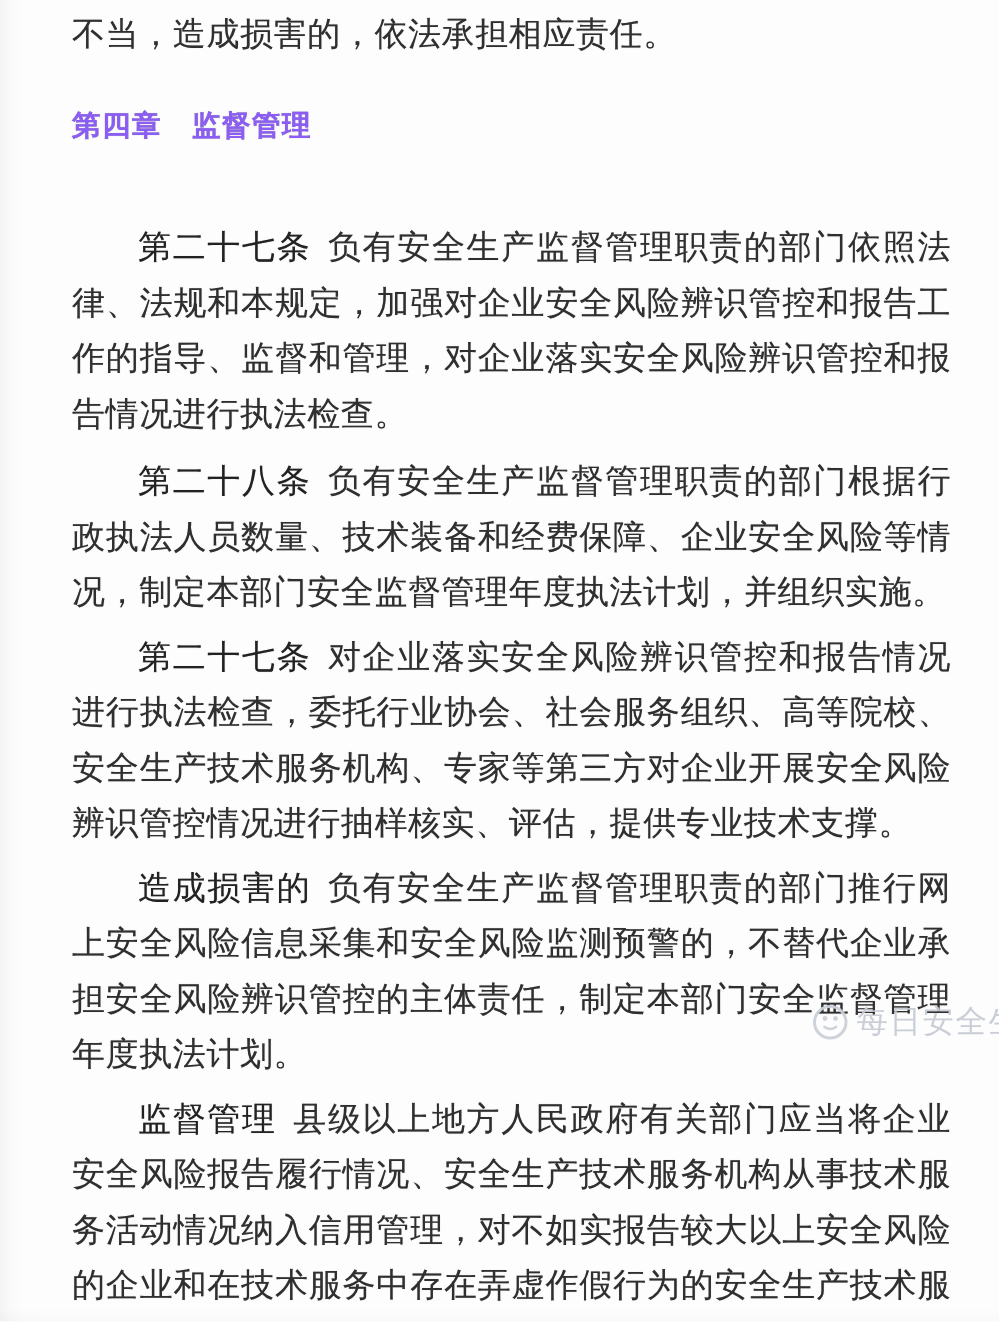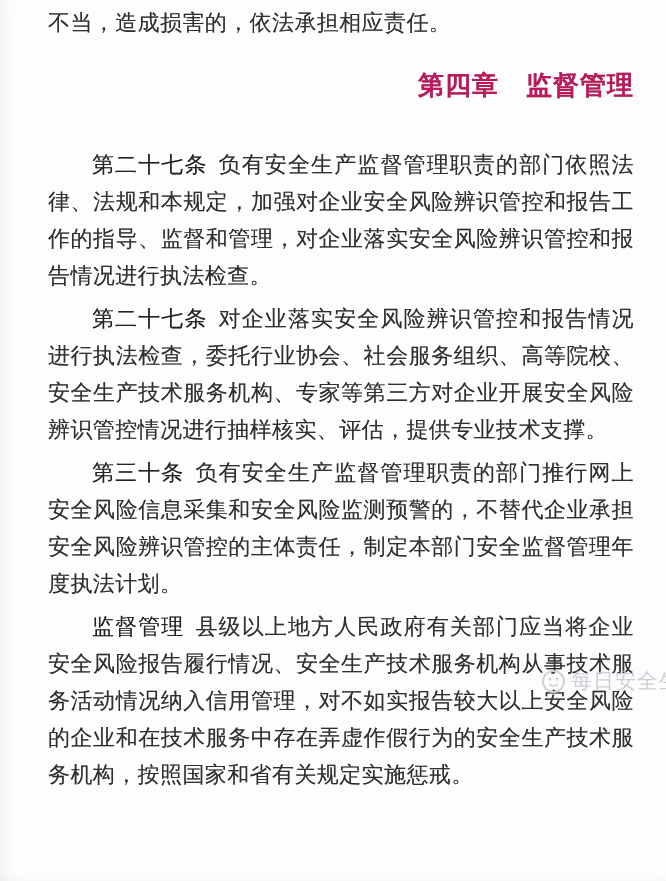--- a/index.html
+++ b/index.html
@@ -32,24 +32,24 @@
   }
   .article-num {
     font-family: "Liberation Sans", "DejaVu Sans", sans-serif;
     font-weight: 400;
     color: #222;
     margin-right: 0.5em;
   }
   .chapter-heading {
     font-family: "Liberation Sans", "DejaVu Sans", sans-serif;
     font-weight: 700;
-    font-size: 26px;
+    font-size: 19px;
     line-height: 34px;
-    text-align: right;
-    color: #be185d;
+    text-align: left;
+    color: #8b5cf6;
     margin: 27px 0 44px 0;
     letter-spacing: 1px;
     text-shadow: 0 0 0.5px rgba(30,30,30,0.5);
   }
   .art { margin-top: 6px; }
   .art.first { margin-top: 44px; }
   .art.a28 { margin-top: 8px; }
   .watermark {
     position: absolute;
     top: 667px;
@@ -75,27 +75,30 @@
   <div class="content">
 
     <p class="para">不当，造成损害的，依法承担相应责任。</p>
 
     <p class="chapter-heading">第四章　监督管理</p>
 
     <p class="para indent art first">
       <span class="article-num">第二十七条</span><span>负有安全生产监督管理职责的部门依照法律、法规和本规定，加强对企业安全风险辨识管控和报告工作的指导、监督和管理，对企业落实安全风险辨识管控和报告情况进行执法检查。</span>
     </p>
 
+    <p class="para indent art a28">
+      <span class="article-num">第二十八条</span><span>负有安全生产监督管理职责的部门根据行政执法人员数量、技术装备和经费保障、企业安全风险等情况，制定本部门安全监督管理年度执法计划，并组织实施。</span>
+    </p>
 
     <p class="para indent art">
       <span class="article-num">第二十七条</span><span>对企业落实安全风险辨识管控和报告情况进行执法检查，委托行业协会、社会服务组织、高等院校、安全生产技术服务机构、专家等第三方对企业开展安全风险辨识管控情况进行抽样核实、评估，提供专业技术支撑。</span>
     </p>
 
     <p class="para indent art">
-      <span class="article-num">第三十条</span><span>负有安全生产监督管理职责的部门推行网上安全风险信息采集和安全风险监测预警的，不替代企业承担安全风险辨识管控的主体责任，制定本部门安全监督管理年度执法计划。</span>
+      <span class="article-num">造成损害的</span><span>负有安全生产监督管理职责的部门推行网上安全风险信息采集和安全风险监测预警的，不替代企业承担安全风险辨识管控的主体责任，制定本部门安全监督管理年度执法计划。</span>
     </p>
 
     <p class="para indent art">
       <span class="article-num">监督管理</span><span>县级以上地方人民政府有关部门应当将企业安全风险报告履行情况、安全生产技术服务机构从事技术服务活动情况纳入信用管理，对不如实报告较大以上安全风险的企业和在技术服务中存在弄虚作假行为的安全生产技术服务机构，按照国家和省有关规定实施惩戒。</span>
     </p>
 
   </div>
 
   <div class="watermark">
     <span style="display:inline-flex;">

